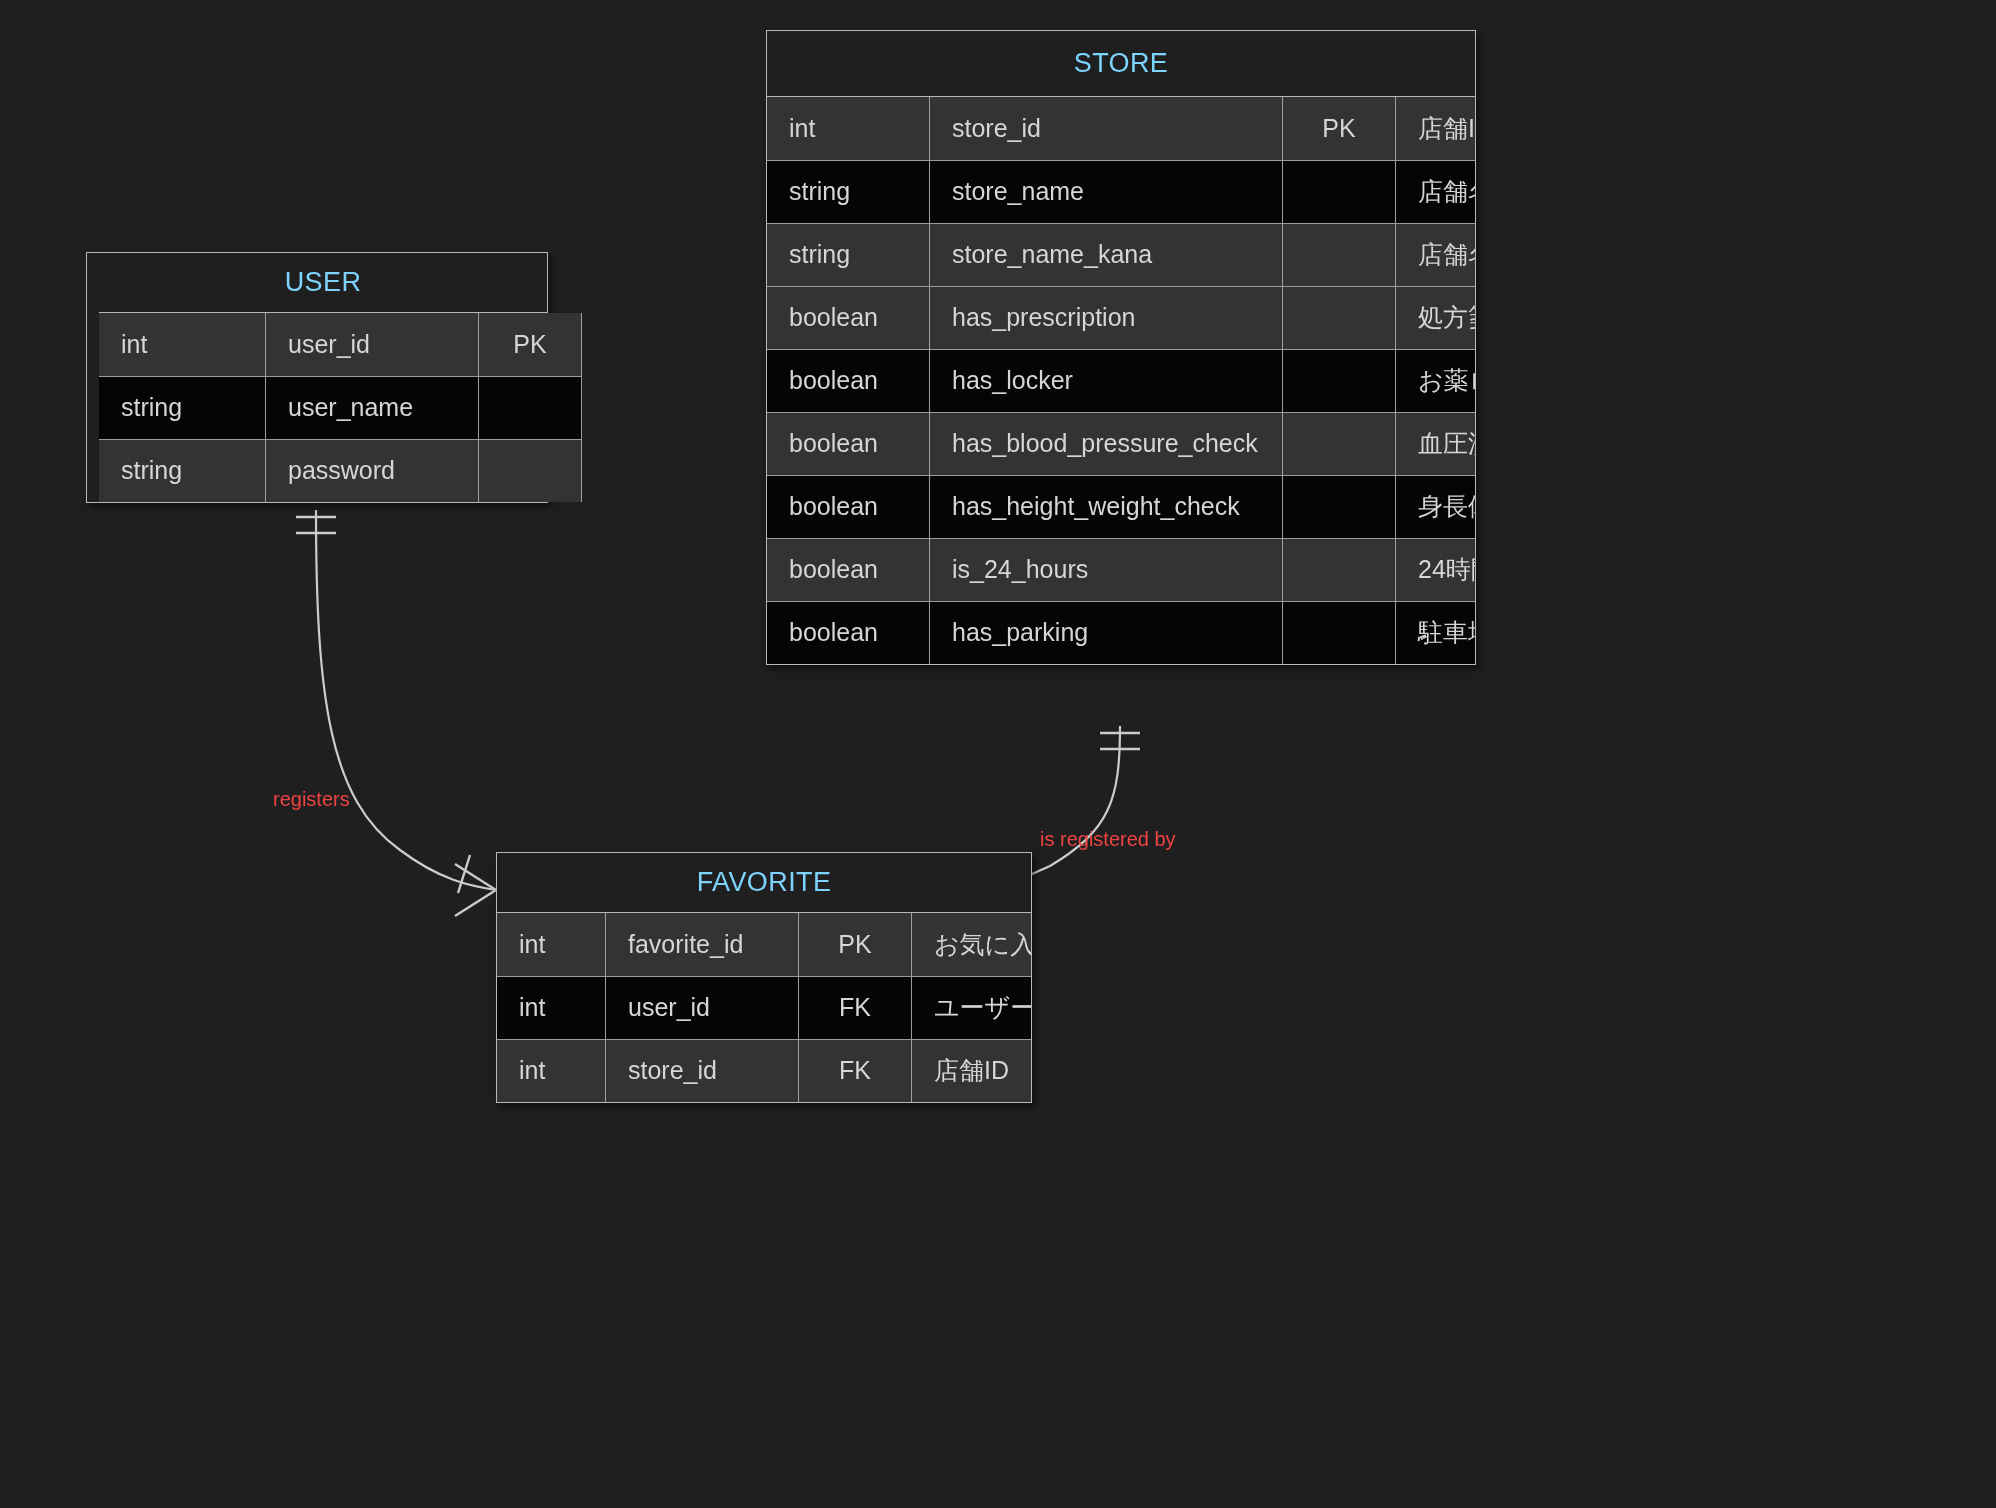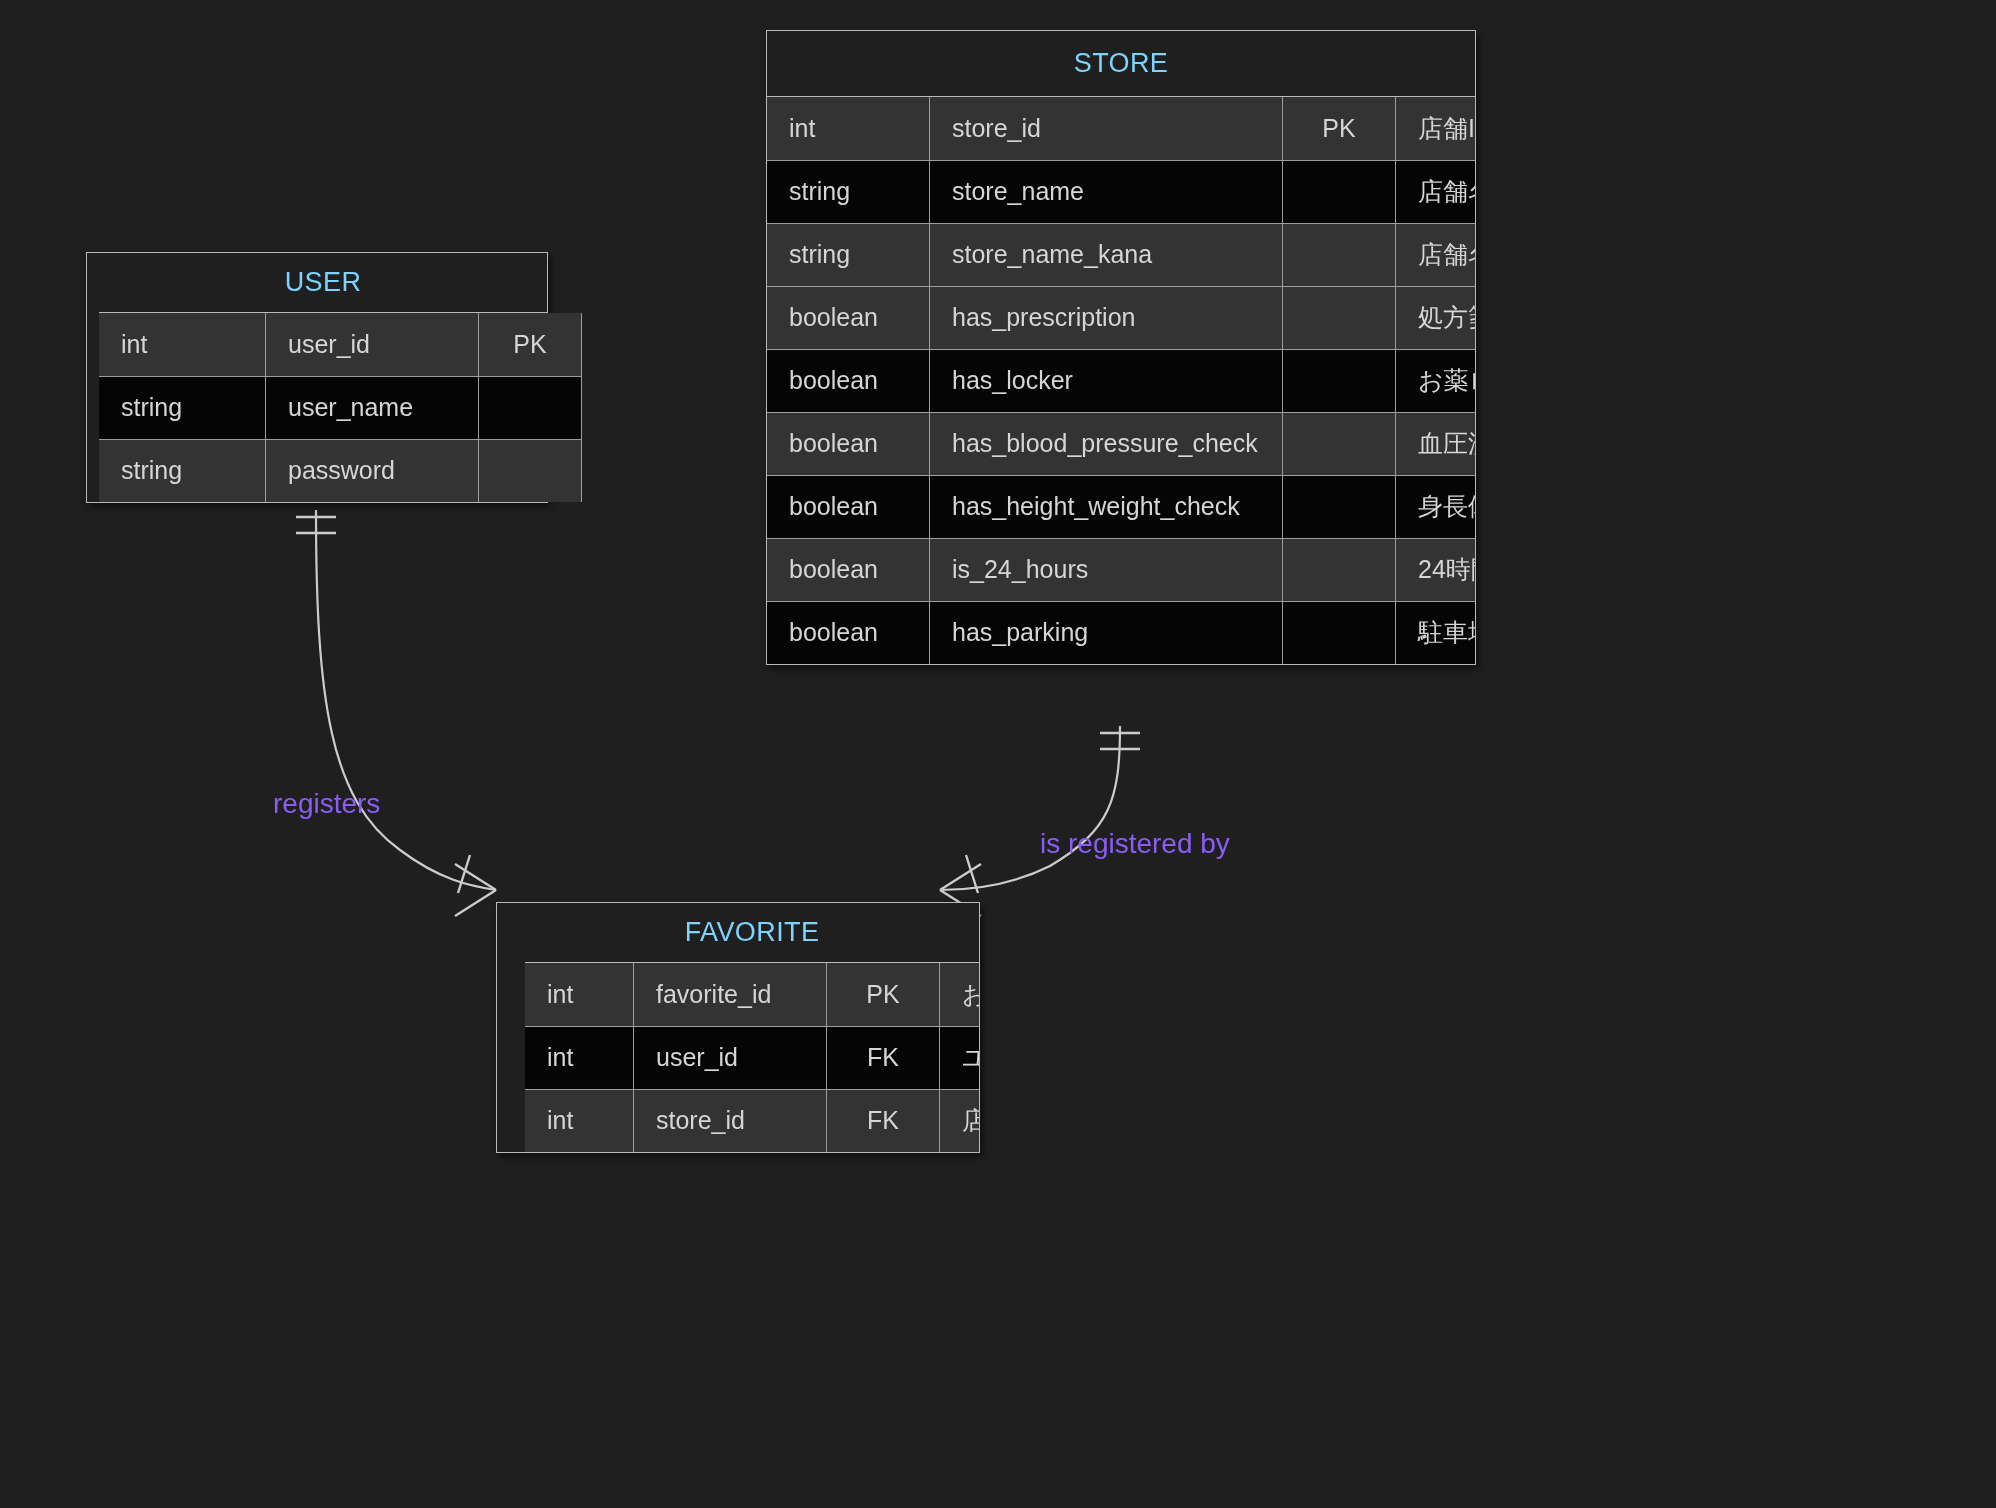--- a/index.html
+++ b/index.html
@@ -76,22 +76,22 @@
   }
   .attr-table tr.odd td { background: #333333; }
   .attr-table tr.even td { background: #050505; }
   .attr-table tr:last-child td { border-bottom: none; }
   .attr-table td:last-child { border-right: none; }
   .c-key { text-align: center; }
 
   
   .rel-label {
     position: absolute;
-    color: #8b5cf6;
-    font-size: 28px;
+    color: #ef4444;
+    font-size: 20px;
     white-space: nowrap;
   }
 </style>
 </head>
 <body>
 
 <div id="canvas">
 
   <svg class="edges" viewBox="0 0 1996 1508" xmlns="http://www.w3.org/2000/svg">
 
@@ -203,21 +203,21 @@
       <tr class="even" style="height: 63px;">
         <td class="c-type">boolean</td>
         <td class="c-name">has_parking</td>
         <td class="c-key"></td>
         <td class="c-cmt">駐車場有無</td>
       </tr>
     </tbody>
       </table>
   </div>
 
-  <div class="entity" style="left:496px; top:902px; width:484px;padding-left:28px;">
+  <div class="entity" style="left:496px; top:852px; width:536px;">
     <div class="entity-title" style="height:60px;">FAVORITE</div>
     <table class="attr-table">
       <tbody>
           <tr class="odd" style="height: 63px;">
         <td class="c-type" style="width:64px">int</td>
         <td class="c-name" style="width:148px">favorite_id</td>
         <td class="c-key" style="width:68px">PK</td>
         <td class="c-cmt">お気に入りID</td>
       </tr>
       <tr class="even" style="height: 63px;">

